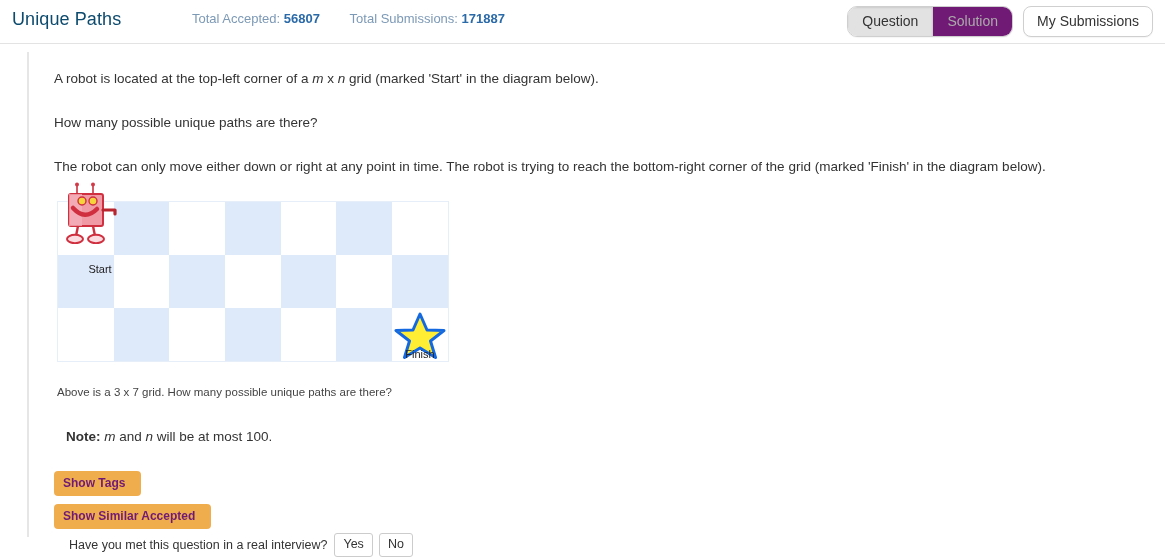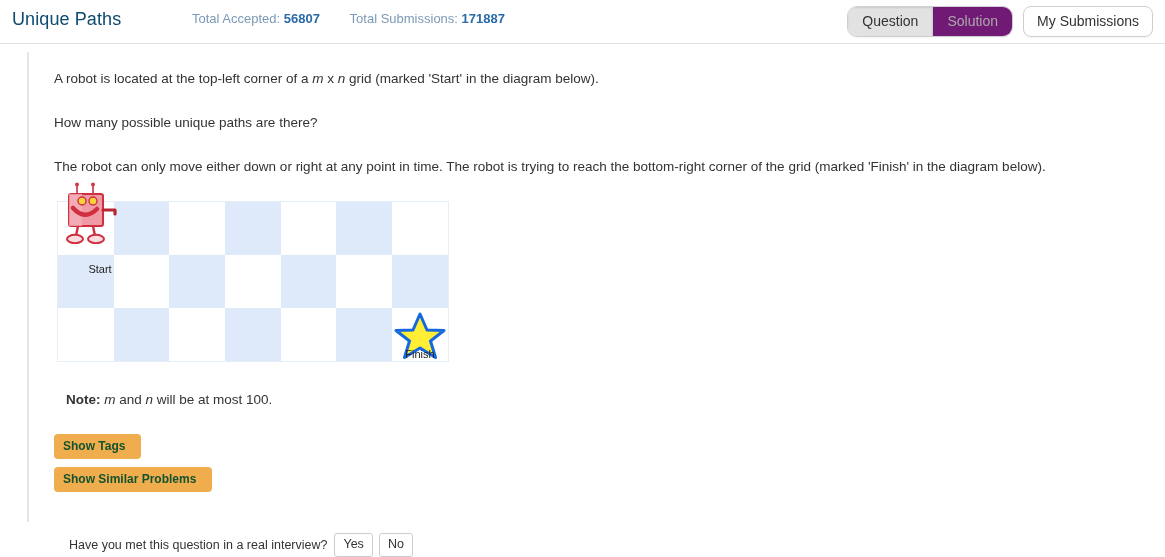--- a/index.html
+++ b/index.html
@@ -177,21 +177,21 @@
     line-height: 19px;
   }
   .note b { font-weight: bold; }
   .note em { font-style: italic; }
 
   
   .tagbtns { margin-top: 25px; }
   .orange-btn {
     display: block;
     background: #f0ad4e;
-    color: #14532d;
+    color: #701a75;
     border: none;
     border-radius: 4px;
     font-family: inherit;
     font-size: 12px;
     font-weight: bold;
     line-height: 14px;
     padding: 5px 16px 6px 9px;
     margin-bottom: 8px;
     cursor: pointer;
     text-align: center;
@@ -313,26 +313,27 @@
     <div class="robot-label">Start</div>
 
     <div class="star-wrap">
       <svg width="52" height="50" viewBox="0 0 52 50" xmlns="http://www.w3.org/2000/svg">
         <polygon points="26,3 33,19 50,19.5 36.5,30 41.5,46.5 26,37 10.5,46.5 15.5,30 2,19.5 19,19" fill="#ffee33" stroke="#1569e0" stroke-width="3" stroke-linejoin="round"></polygon>
       </svg>
     </div>
     <div class="finish-label">Finish</div>
   </div>
 
+  <div class="caption">Above is a 3 x 7 grid. How many possible unique paths are there?</div>
 
   <p class="note"><b>Note:</b><span> </span><em>m</em><span> and </span><em>n</em><span> will be at most 100.</span></p>
 
   <div class="tagbtns">
     <button class="orange-btn">Show Tags</button>
-    <button class="orange-btn">Show Similar Problems</button>
+    <button class="orange-btn">Show Similar Accepted</button>
   </div>
 
 </div>
 
 <div class="footer">
   <span class="q">Have you met this question in a real interview?</span>
   <button class="yn-btn">Yes</button>
   <button class="yn-btn">No</button>
 </div>
 

